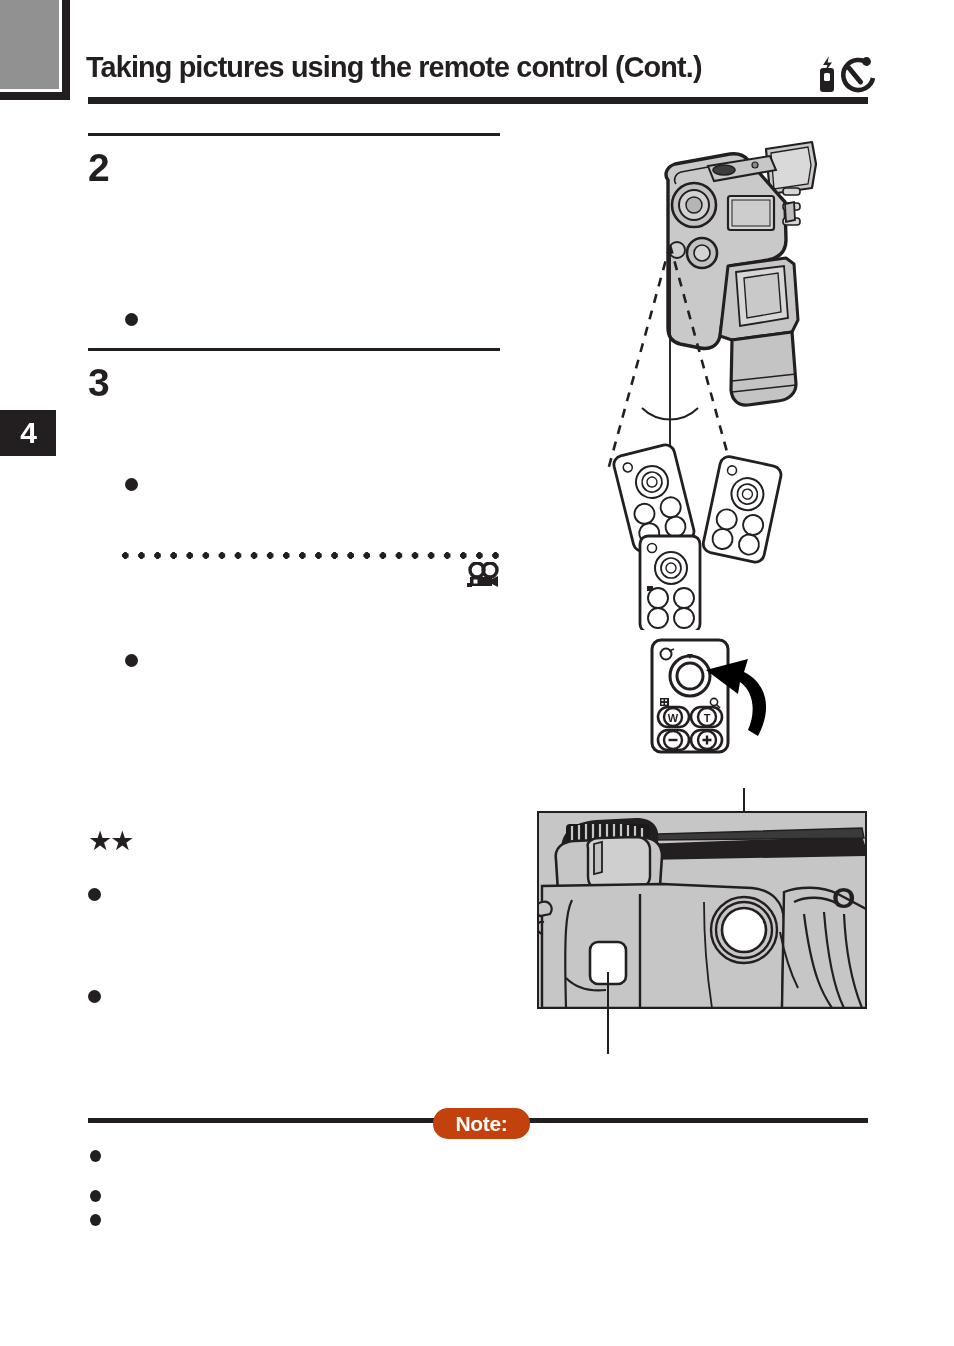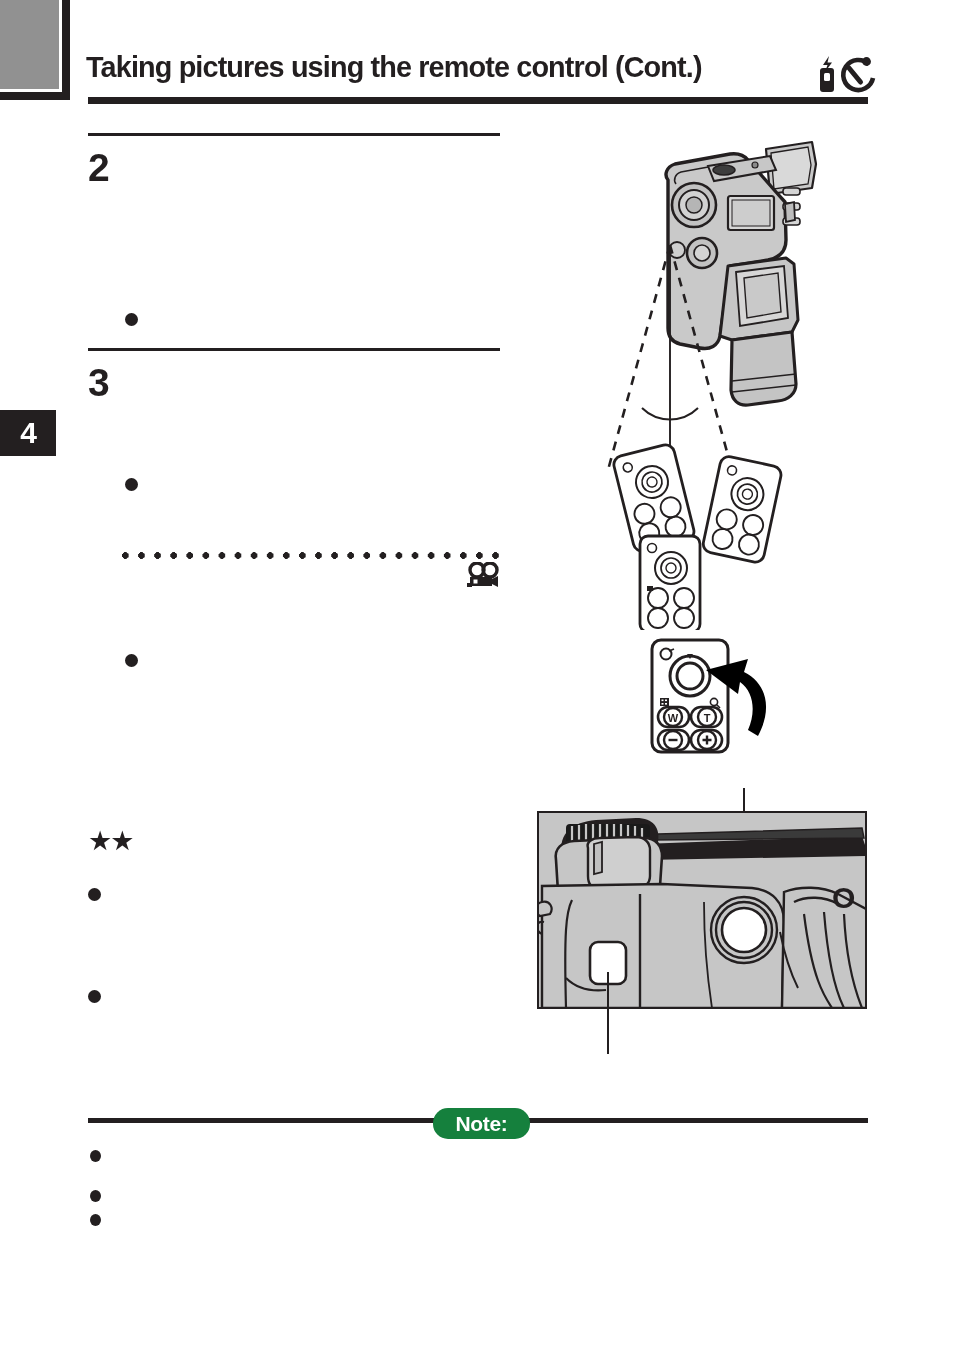--- a/index.html
+++ b/index.html
@@ -142,21 +142,21 @@
     width: 780px;
     height: 5px;
     background: #231f20;
   }
   .note-badge {
     position: absolute;
     left: 433px;
     top: 1108px;
     width: 97px;
     height: 31px;
-    background: #15803d;
+    background: #c2410c;
     border-radius: 15px;
     color: #ffffff;
     font-size: 21px;
     font-weight: bold;
     display: flex;
     align-items: center;
     justify-content: center;
     letter-spacing: -0.3px;
   }
 

